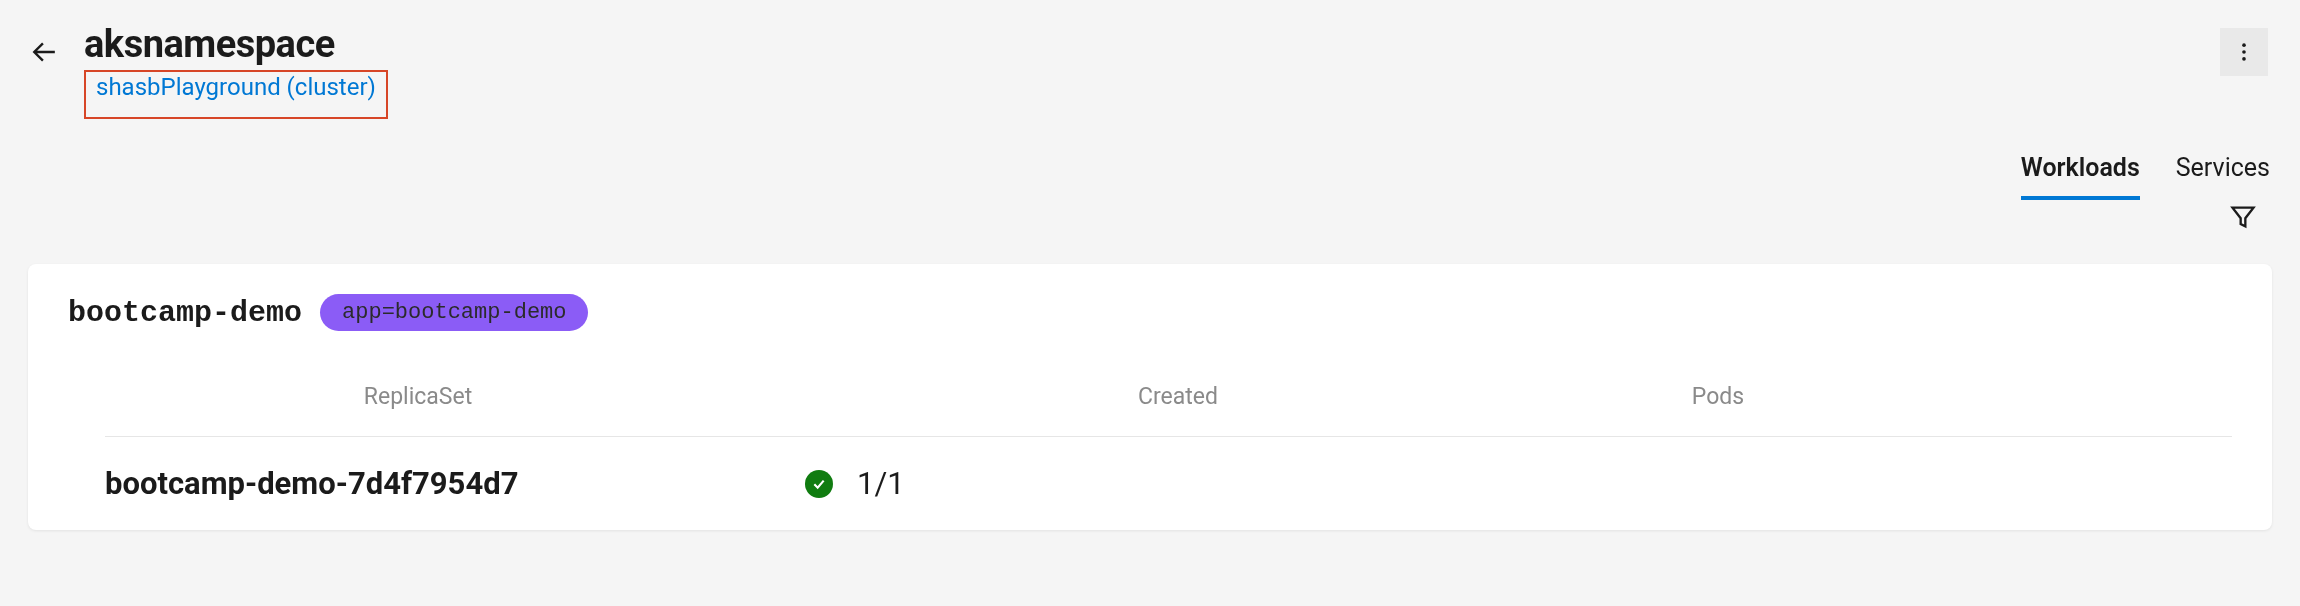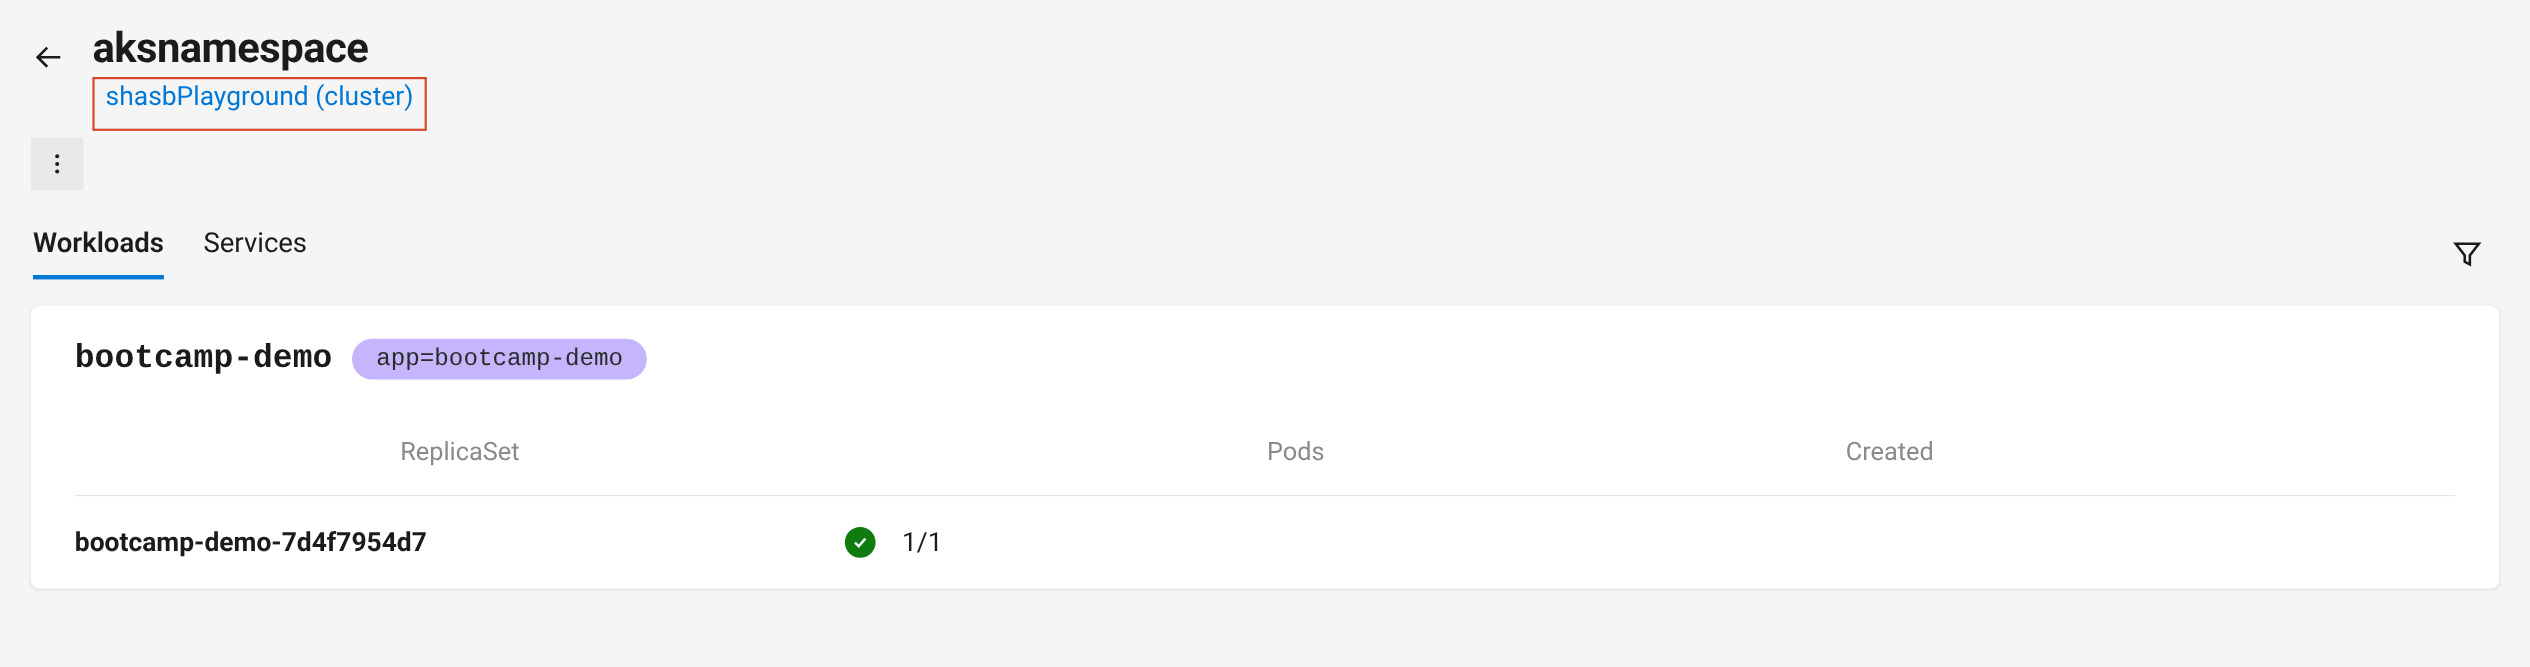--- a/index.html
+++ b/index.html
@@ -16,21 +16,20 @@
     width: 100%;
     height: 100%;
     padding: 22px 28px 0 28px;
   }
 
   
   .header-row {
     display: flex;
     align-items: flex-start;
     justify-content: space-between;
-    flex-direction: column;
   }
   .header-left {
     display: flex;
     align-items: flex-start;
     gap: 24px;
   }
   .back-btn {
     margin-top: 14px;
     width: 32px;
     height: 32px;
@@ -75,20 +74,21 @@
   }
   .more-btn svg { fill: #1b1b1b; }
 
   
   .tabs-row {
     display: flex;
     align-items: flex-end;
     justify-content: space-between;
     margin-top: 34px;
     padding: 0 2px;
+    flex-direction: column;
   }
   .tabs {
     display: flex;
     gap: 36px;
   }
   .tab {
     font-size: 25px;
     color: #1b1b1b;
     padding-bottom: 14px;
     cursor: pointer;
@@ -122,21 +122,21 @@
     display: flex;
     align-items: center;
     gap: 18px;
   }
   .workload-name {
     font-size: 30px;
     font-weight: 600;
     font-family: Liberation Mono, monospace;
   }
   .label-chip {
-    background: #c4b5fd;
+    background: #8b5cf6;
     border-radius: 22px;
     padding: 6px 22px;
     font-family: Consolas, "Courier New", monospace;
     font-size: 22px;
     color: #2b2b2b;
   }
   .workload-kind {
     margin-top: 14px;
     font-size: 24px;
     color: #8a8a8a;
@@ -153,21 +153,22 @@
   }
   .tbl-head {
     color: #8a8a8a;
     font-size: 23px;
     padding-bottom: 26px;
     text-align: center;
   }
   .tbl-row {
     border-top: 1px solid #e6e6e6;
     padding: 28px 0;
-    font-size: 24px;
+    font-size: 31px;
+    margin-left: 37px;
   }
   .cell-name { font-weight: 700; }
   .cell-pods {
     display: flex;
     align-items: center;
     gap: 24px;
   }
   .status-dot {
     width: 28px;
     height: 28px;
@@ -221,22 +222,22 @@
 
   <div class="card">
     <div class="card-header">
       <span class="workload-name">bootcamp-demo</span>
       <span class="label-chip">app=bootcamp-demo</span>
     </div>
 
     <div class="tbl">
       <div class="tbl-head">
         <div>ReplicaSet</div>
+        <div>Created</div>
         <div>Pods</div>
-        <div>Created</div>
       </div>
       <div class="tbl-row">
         <div class="cell-name">bootcamp-demo-7d4f7954d7</div>
         <div class="cell-pods">
           <span class="status-dot">
             <svg viewBox="0 0 24 24" width="16" height="16">
               <path d="M5 12.5 L10 17.5 L19 7"></path>
             </svg>
           </span>
           <span>1/1</span>

